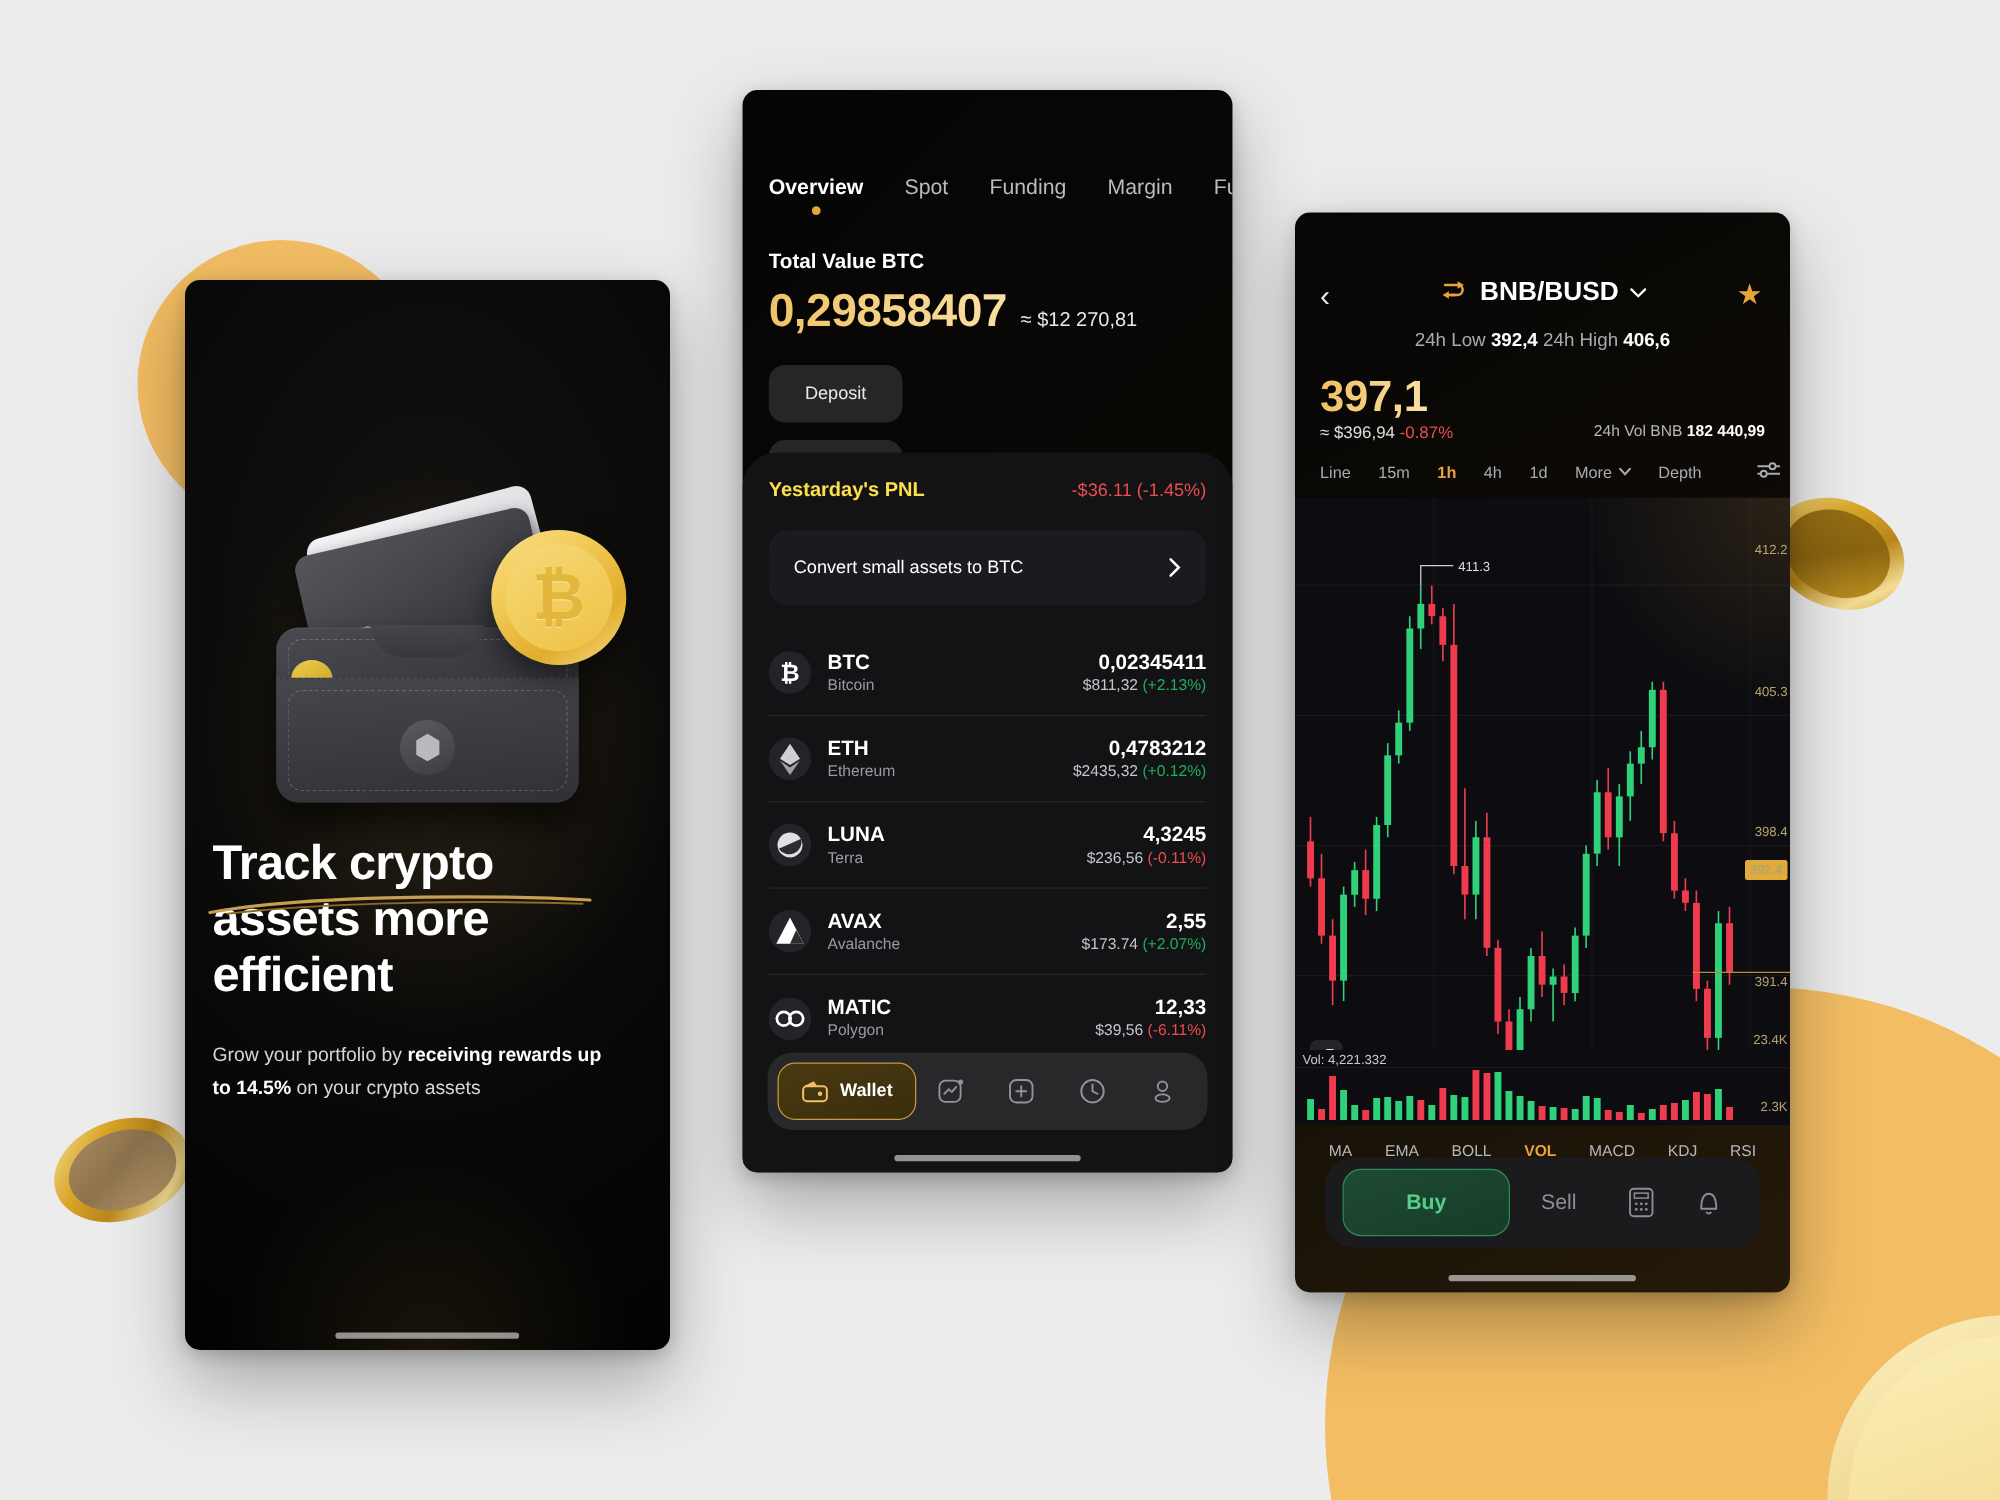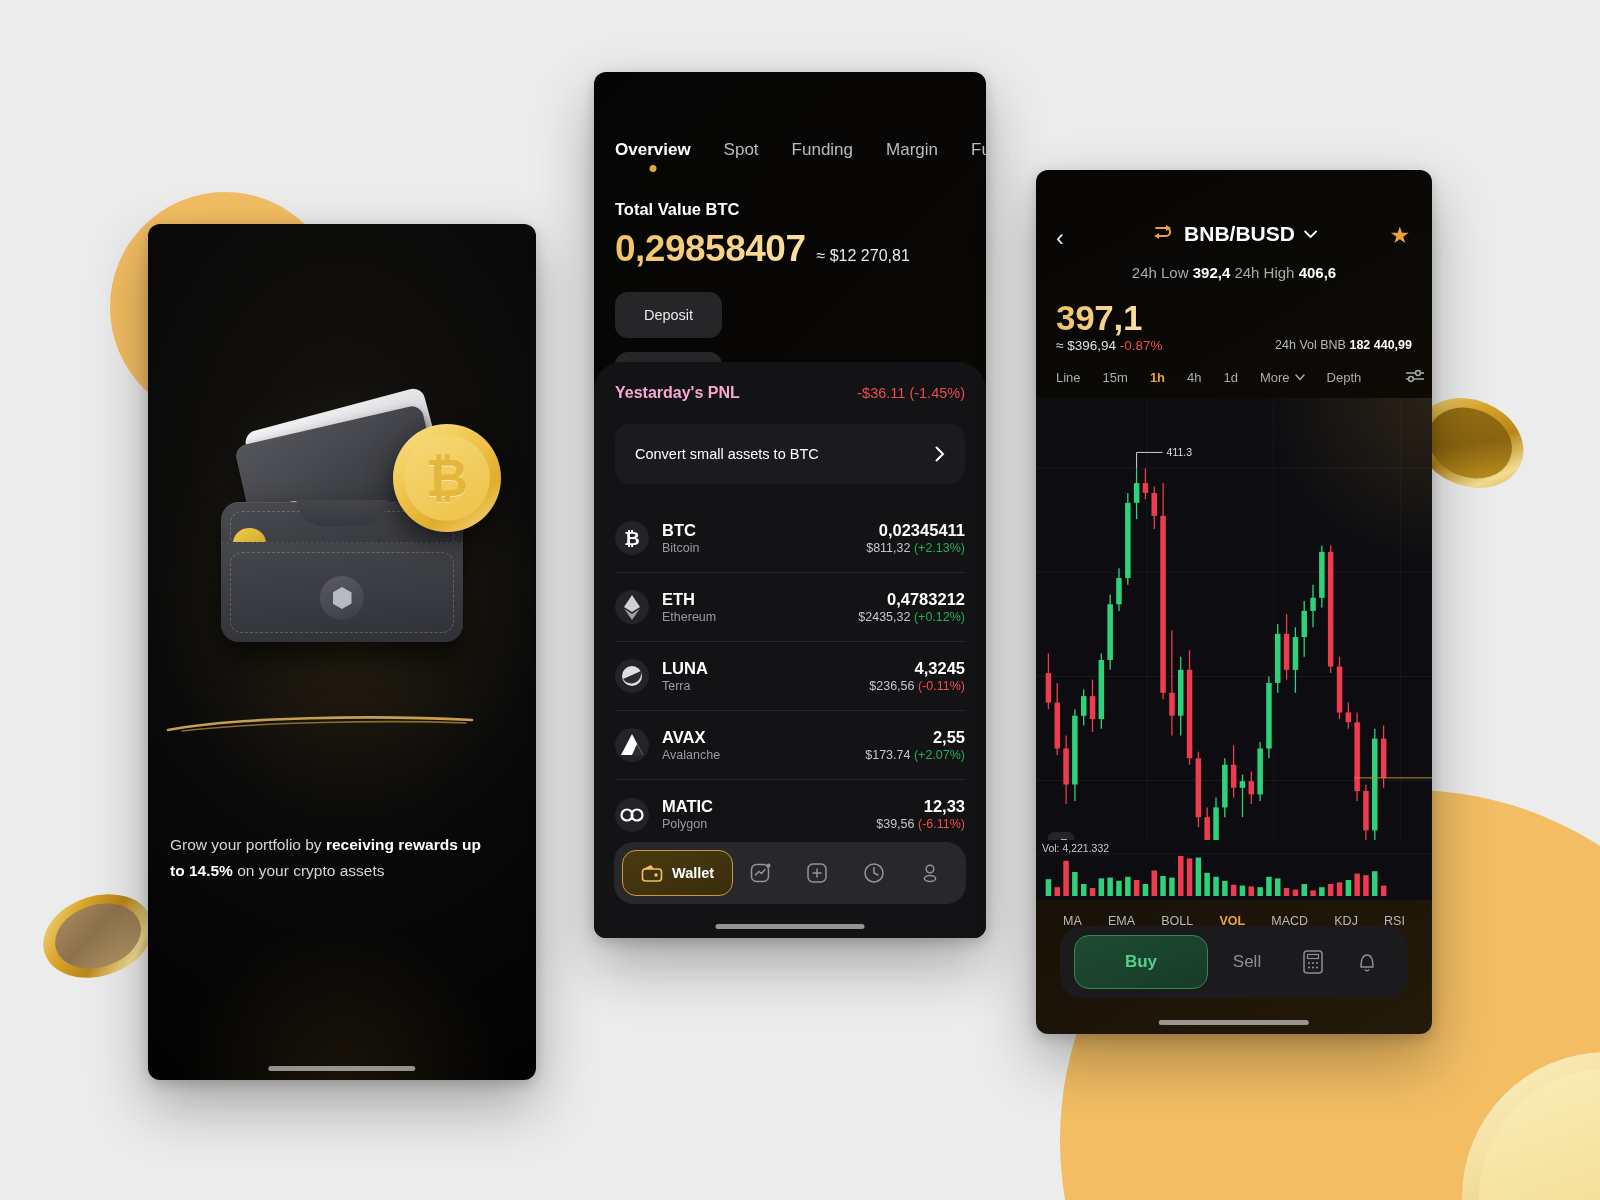--- a/index.html
+++ b/index.html
@@ -102,21 +102,21 @@
      background-clip:text; color:transparent; }
   .p2-total .approx { font-size:16px; color:#e8e8ea; }
   .p2-actions { position:absolute; left:21px; top:220px; display:flex; gap:14px;flex-direction:column; }
   .p2-actions .btn { width:107px; height:46px; border-radius:13px; background:#262628;
      display:flex; align-items:center; justify-content:center;
      font-size:14.5px; color:#e9e9eb; }
   .p2-sheet { position:absolute; left:0; right:0; top:290px; bottom:0;
      border-radius:28px 28px 0 0; background:#131316; }
   .p2-pnl { position:absolute; left:21px; right:21px; top:22px; display:flex;
      justify-content:space-between; align-items:center; }
-  .p2-pnl .k { font-size:16px; font-weight:bold; color:#f9a8d4; }
+  .p2-pnl .k { font-size:16px; font-weight:bold; color:#fde047; }
   .p2-pnl .v { font-size:14.5px; color:#ec4d4d; }
   .p2-convert { position:absolute; left:21px; right:21px; top:62px; height:60px;
      border-radius:15px; background:#1b1b1f; display:flex; align-items:center;
      justify-content:space-between; padding:0 20px; font-size:14.5px; color:#fff; }
   .p2-list { position:absolute; left:21px; right:21px; top:142px; }
   .arow { display:flex; align-items:center; height:69px;
      border-bottom:1px solid rgba(255,255,255,.085); }
   .arow:last-child { border-bottom:none; }
   .arow .ico { width:34px; height:34px; border-radius:50%; background:#232328;
      display:flex; align-items:center; justify-content:center; margin-right:13px; flex:none; }
@@ -250,20 +250,21 @@
           <div class="w-dash"></div>
         </div>
     <div class="w-logo">
           <i></i>
         </div>
     <div class="w-btc">
           <span>₿</span>
         </div>
   </div>
 
+  <div class="headline">Track crypto assets more efficient</div>
   <svg class="swoosh" viewBox="0 0 310 18">
     <path d="M2 16 C70 3, 210 1, 306 6" stroke="#c79f4f" stroke-width="2.6" fill="none" stroke-linecap="round"></path>
     <path d="M16 17 C90 8, 220 6, 300 9" stroke="#8d6c28" stroke-width="1.6" fill="none" stroke-linecap="round"></path>
   </svg>
 
   <div class="sub">
     <span>Grow your portfolio by </span><b>receiving rewards up to 14.5%</b><span> on your crypto assets</span>
   </div>
 
   <div class="home-ind"></div>
@@ -627,20 +628,29 @@
           <rect x="291.9" y="44.0" width="5.5" height="12.0" fill="#ef3b4e"></rect>
           <rect x="300.8" y="42.4" width="5.5" height="13.6" fill="#ef3b4e"></rect>
           <rect x="309.6" y="40.0" width="5.5" height="16.0" fill="#2fd27a"></rect>
           <rect x="318.4" y="33.6" width="5.5" height="22.4" fill="#ef3b4e"></rect>
           <rect x="327.2" y="35.2" width="5.5" height="20.8" fill="#ef3b4e"></rect>
           <rect x="336.0" y="31.2" width="5.5" height="24.8" fill="#2fd27a"></rect>
           <rect x="344.9" y="45.6" width="5.5" height="10.4" fill="#ef3b4e"></rect>
         </svg>
   </div>
 
+  <div class="priceaxis">
+    <div style="top:36px">412.2</div>
+    <div style="top:150px">405.3</div>
+    <div style="top:262px">398.4</div>
+    <div class="lastbadge" style="top:290px">392,4</div>
+    <div style="top:382px">391.4</div>
+    <div style="top:428px">23.4K</div>
+    <div style="top:482px">2.3K</div>
+  </div>
 
   <div class="p3-ind" id="p3ind">
         <div>MA</div>
         <div>EMA</div>
         <div>BOLL</div>
         <div class="on">VOL</div>
         <div>MACD</div>
         <div>KDJ</div>
         <div>RSI</div>
       </div>

